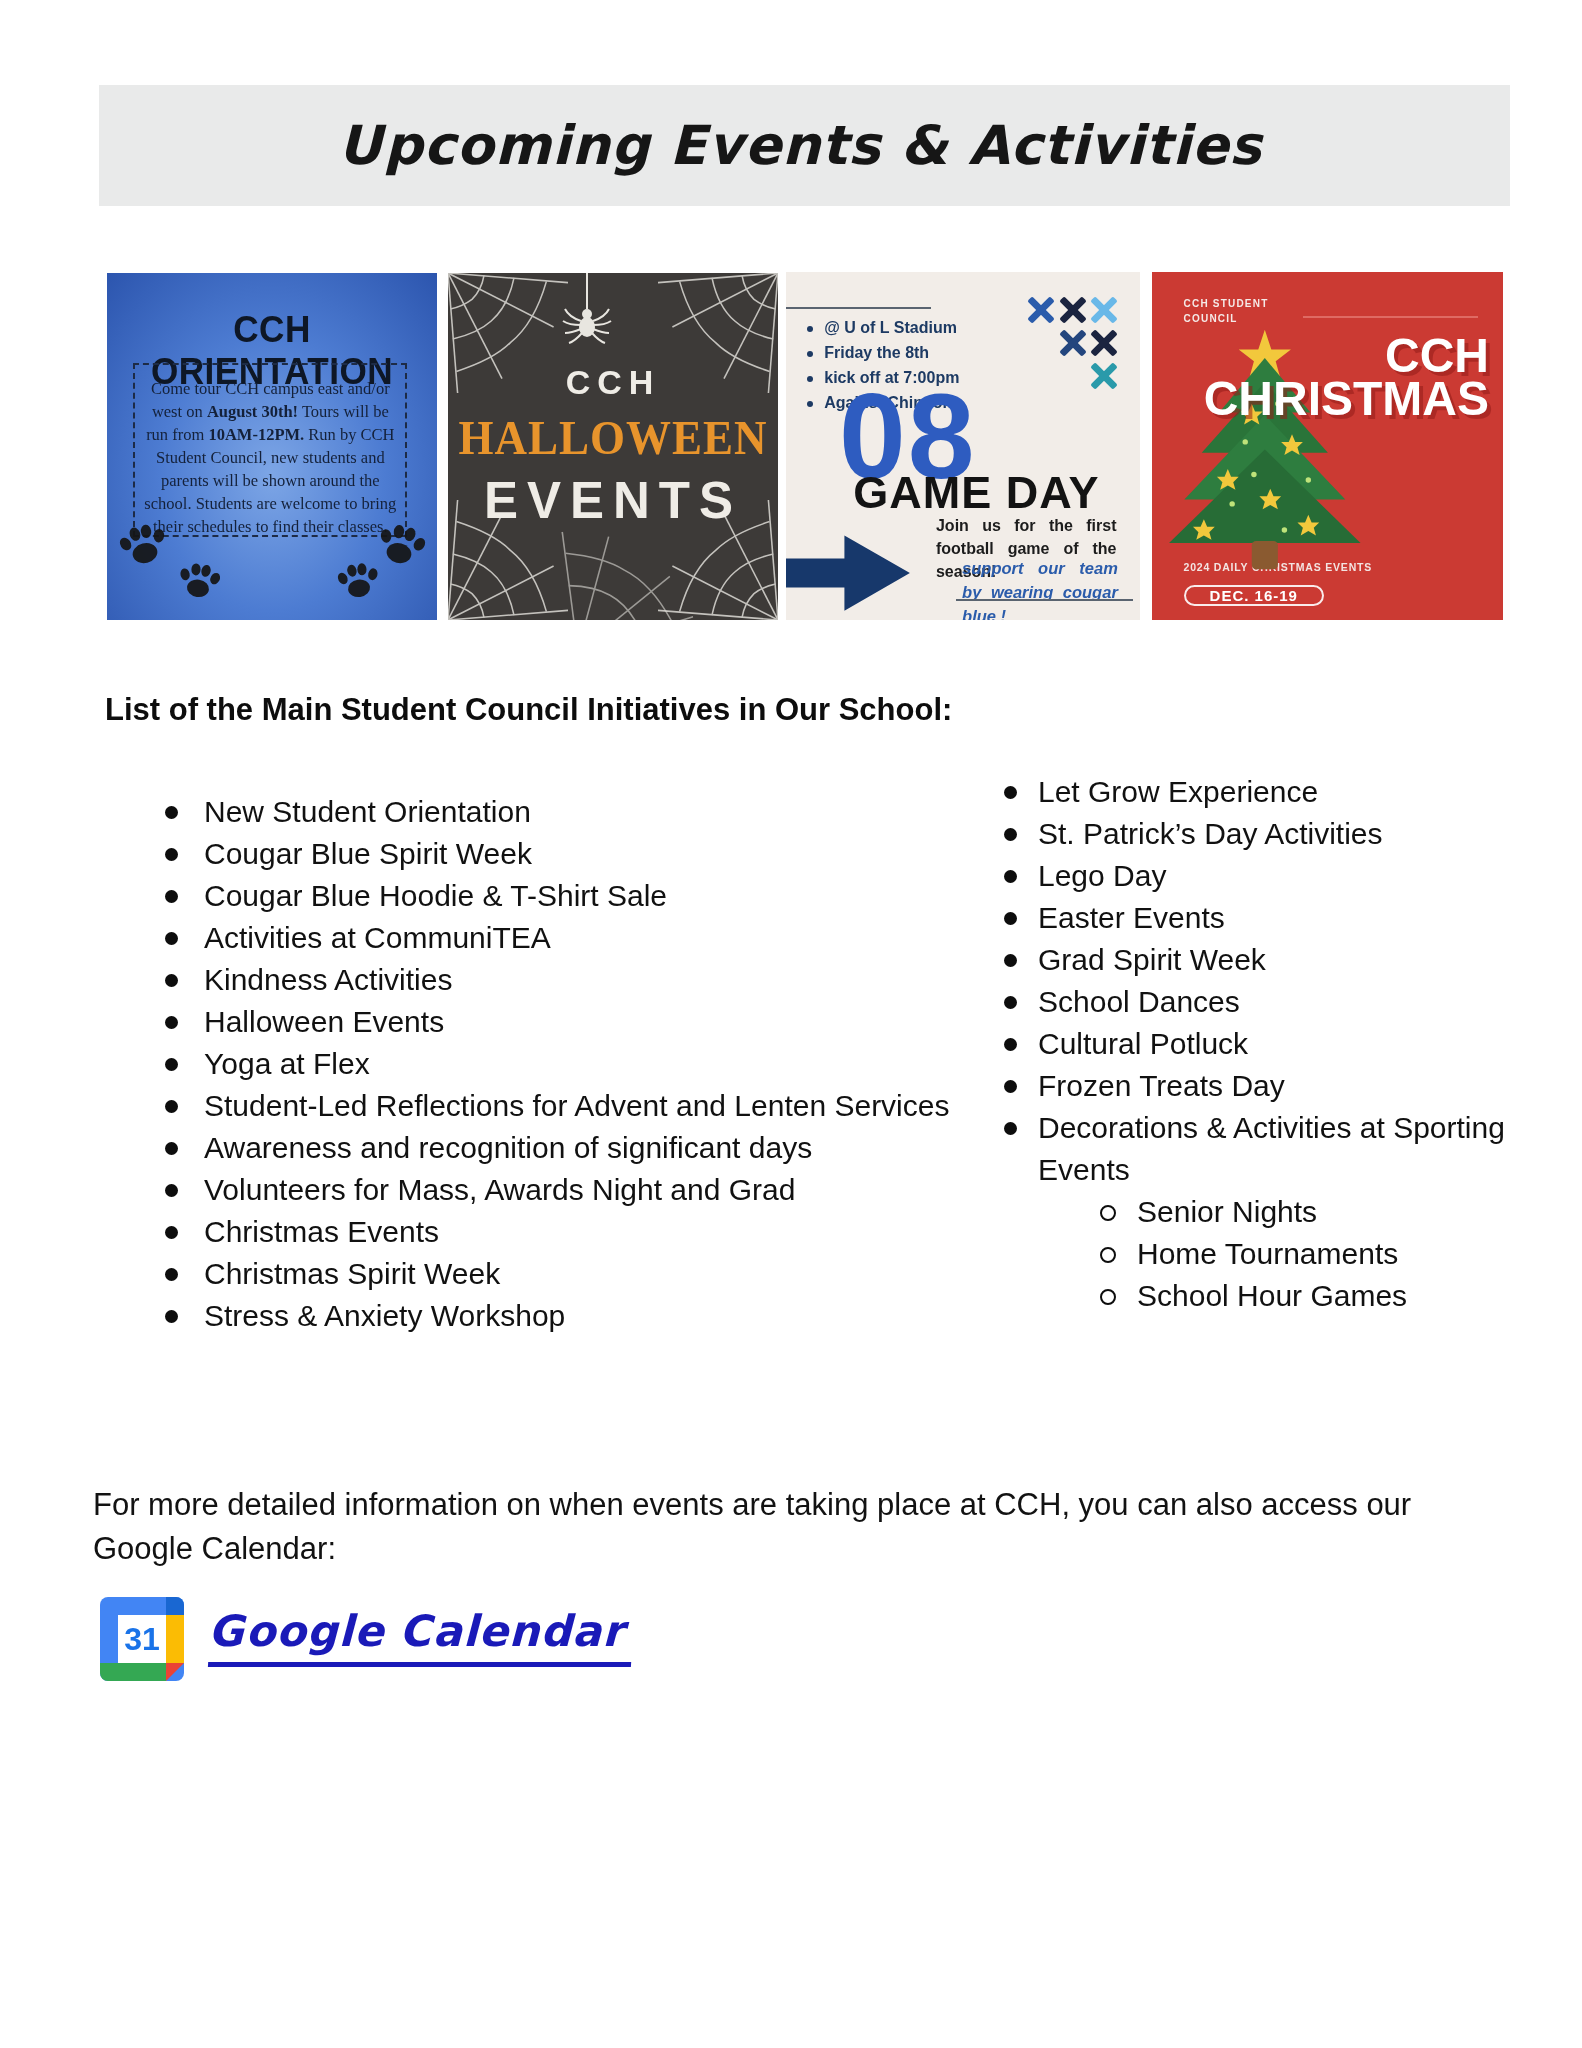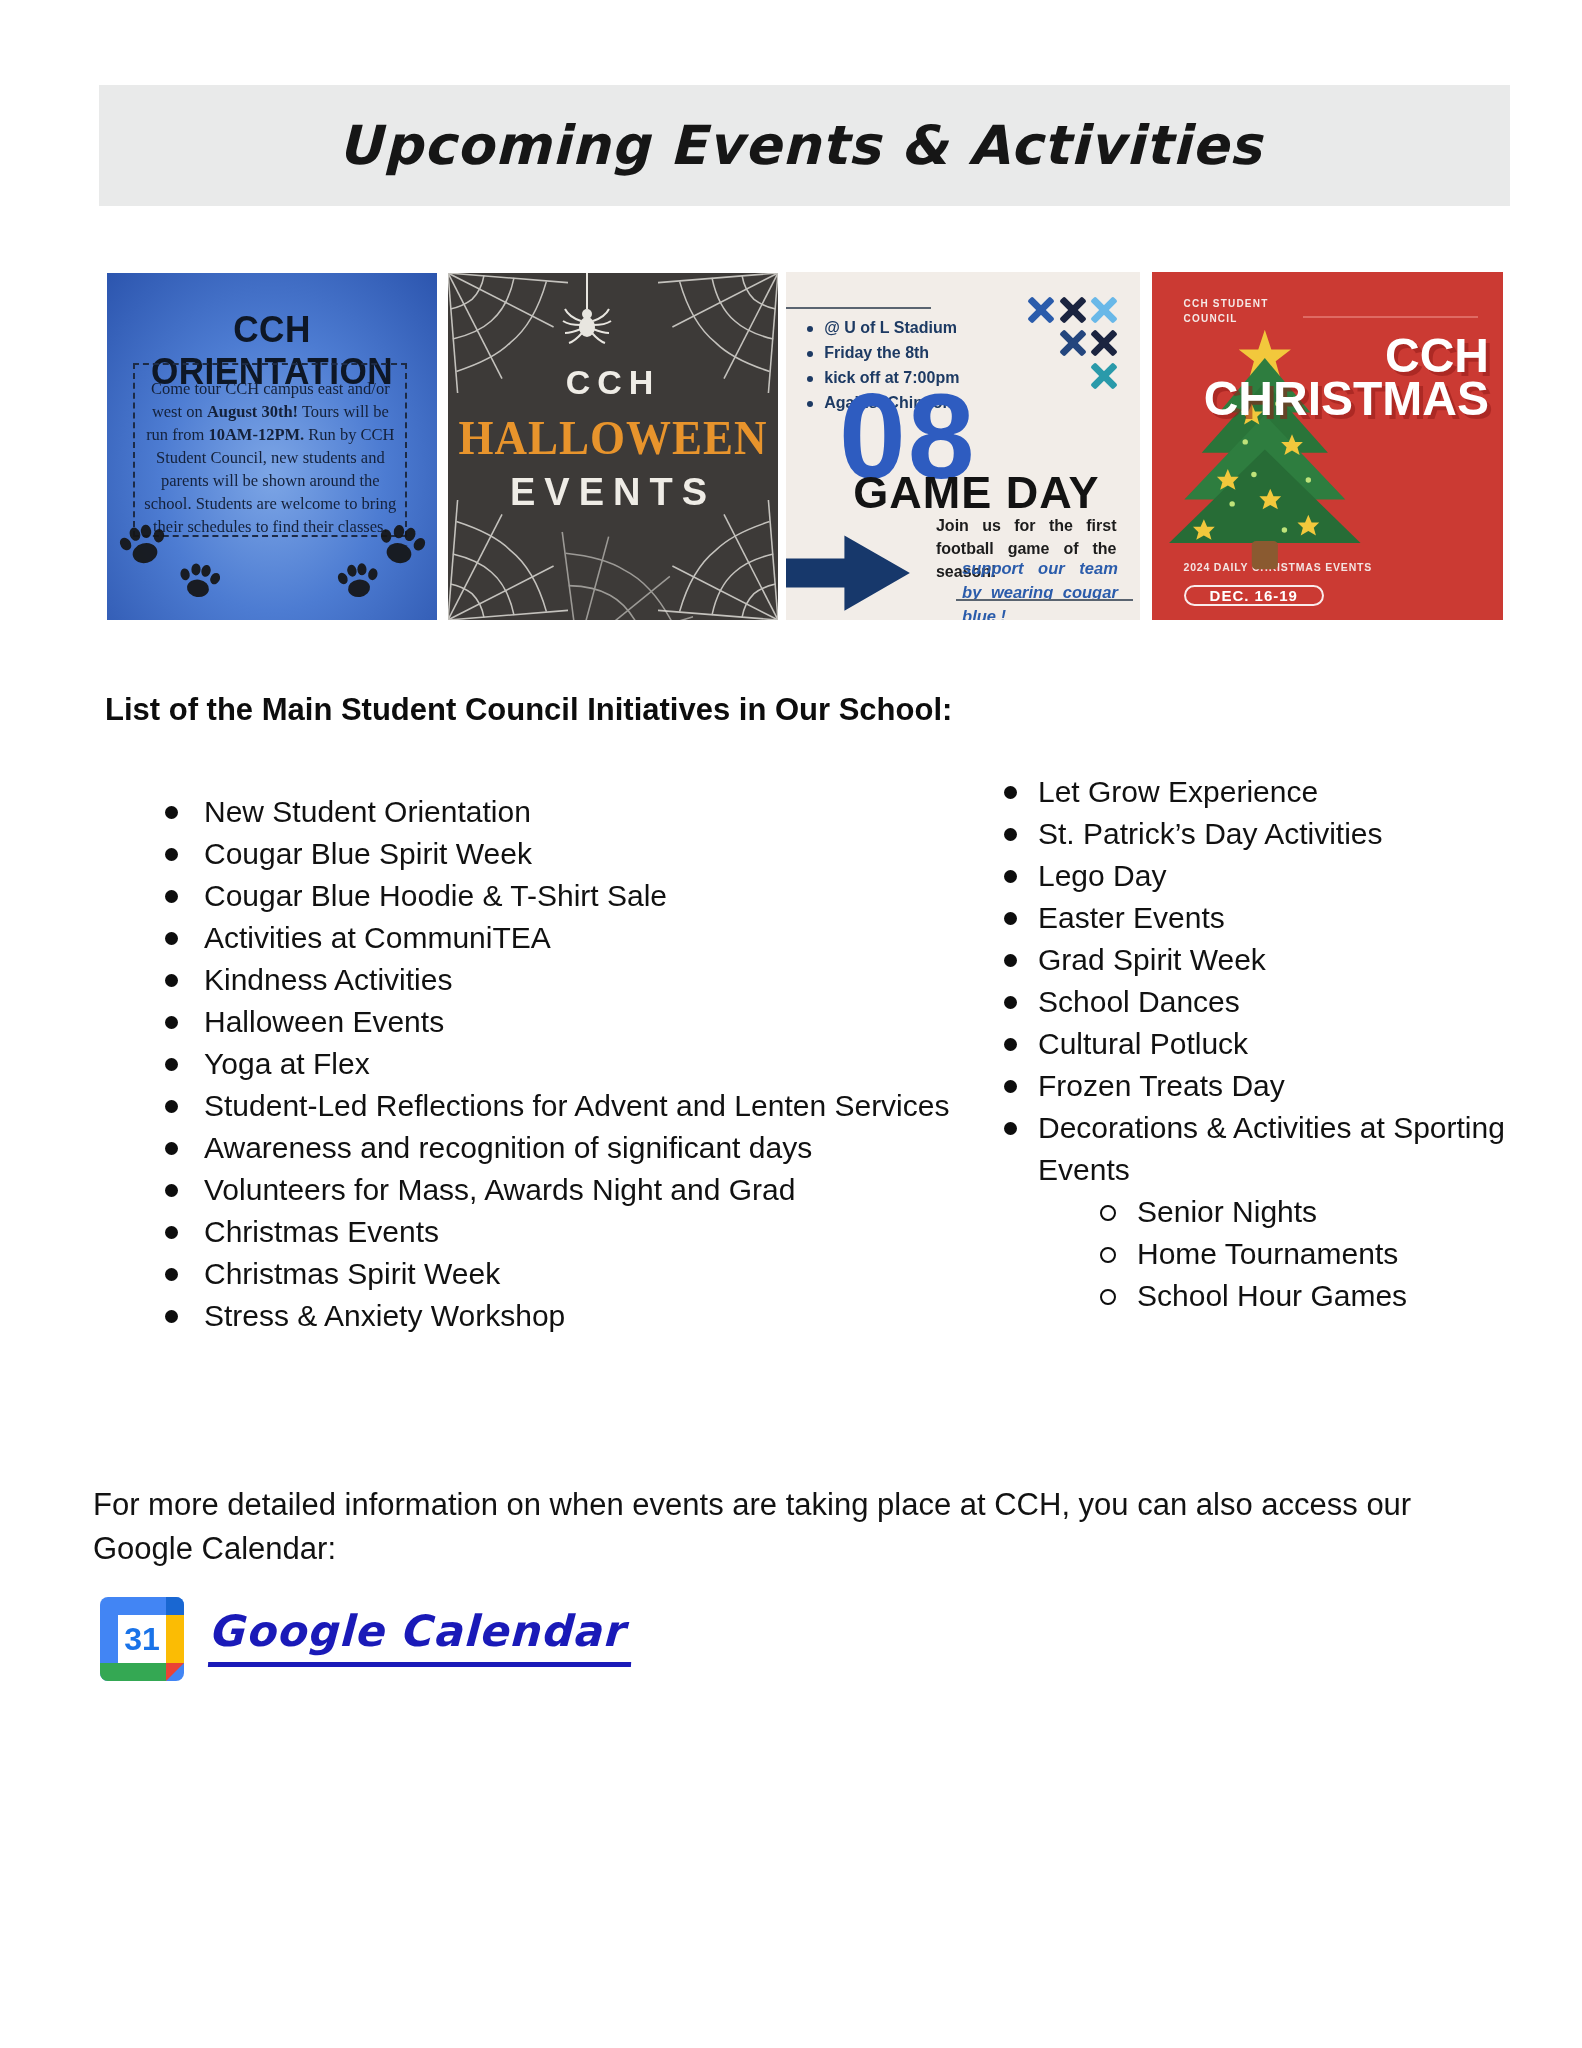--- a/index.html
+++ b/index.html
@@ -37,21 +37,21 @@
   .paw4 { right:17%; top:82%; width:46px; height:46px; transform:rotate(-8deg); }
 
   
   .poster-halloween { left:448px; width:330px; background:#3d3a38; }
   .hw-cch { position:absolute; left:0; right:0; top:26%; text-align:center;
     font-weight:800; font-size:34px; letter-spacing:7px; color:#efece6; }
   .hw-halloween { position:absolute; left:0; right:0; top:40%; text-align:center;
     font-family:"Liberation Serif", serif; font-weight:bold; font-size:45px;
     letter-spacing:1px; color:#e8942c; transform:scaleY(1.08); }
   .hw-events { position:absolute; left:0; right:0; top:57%; text-align:center;
-    font-weight:800; font-size:38px; letter-spacing:9px; color:#efece6; }
+    font-weight:800; font-size:51px; letter-spacing:9px; color:#efece6; }
   .web { position:absolute; width:120px; height:120px; opacity:0.85; }
   .web svg { width:100%; height:100%; }
   .web-tl { left:0; top:0; }
   .web-tr { right:0; top:0; transform:scaleX(-1); }
   .web-bl { left:0; bottom:0; transform:scaleY(-1); }
   .web-br { right:0; bottom:0; transform:scale(-1,-1); }
   .web-bc { left:35%; bottom:-20px; transform:scaleY(-1) rotate(12deg); opacity:0.6; }
   .spider { position:absolute; left:33%; top:0; width:60px; height:85px; }
 
   

